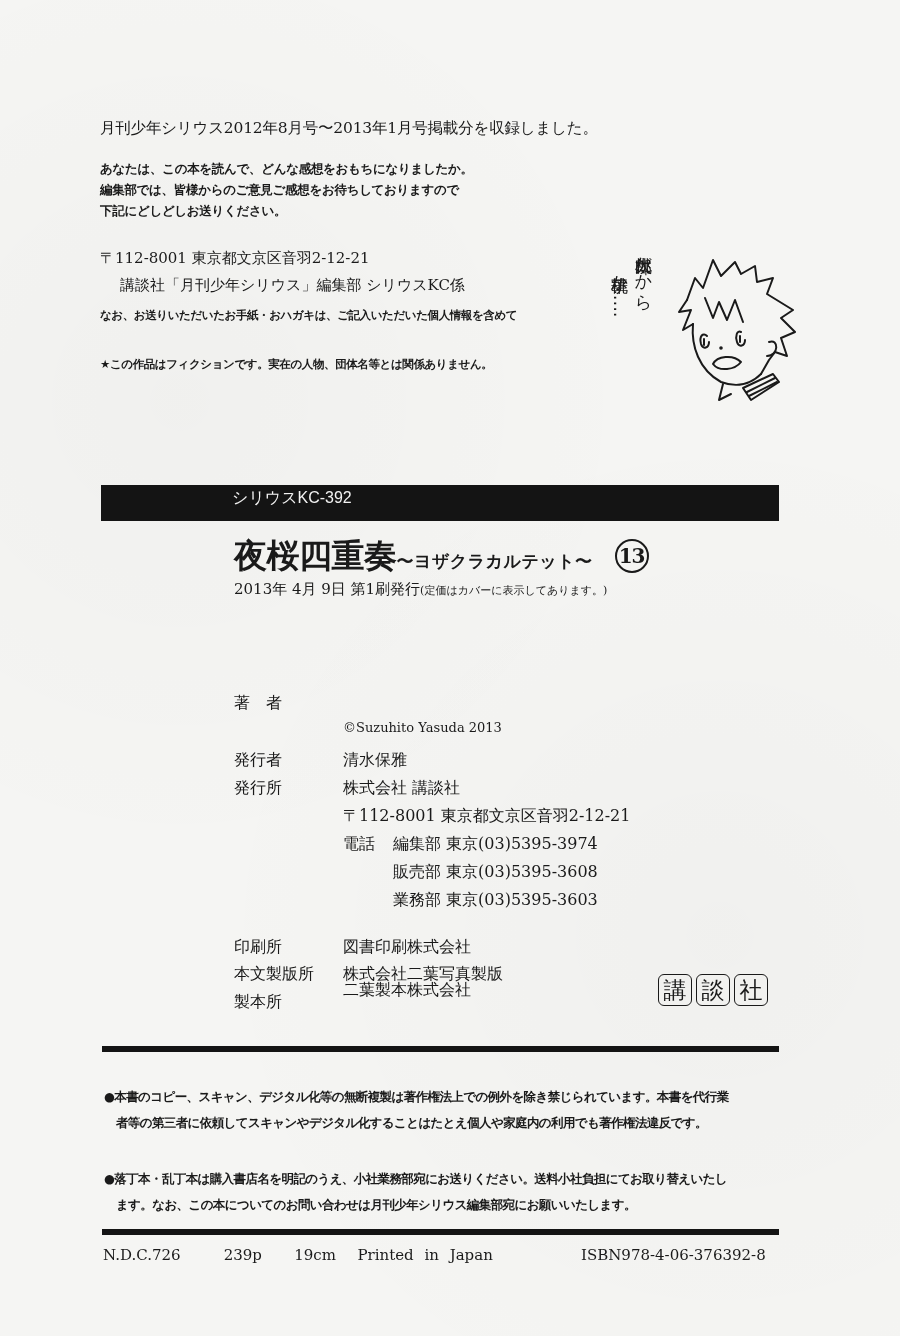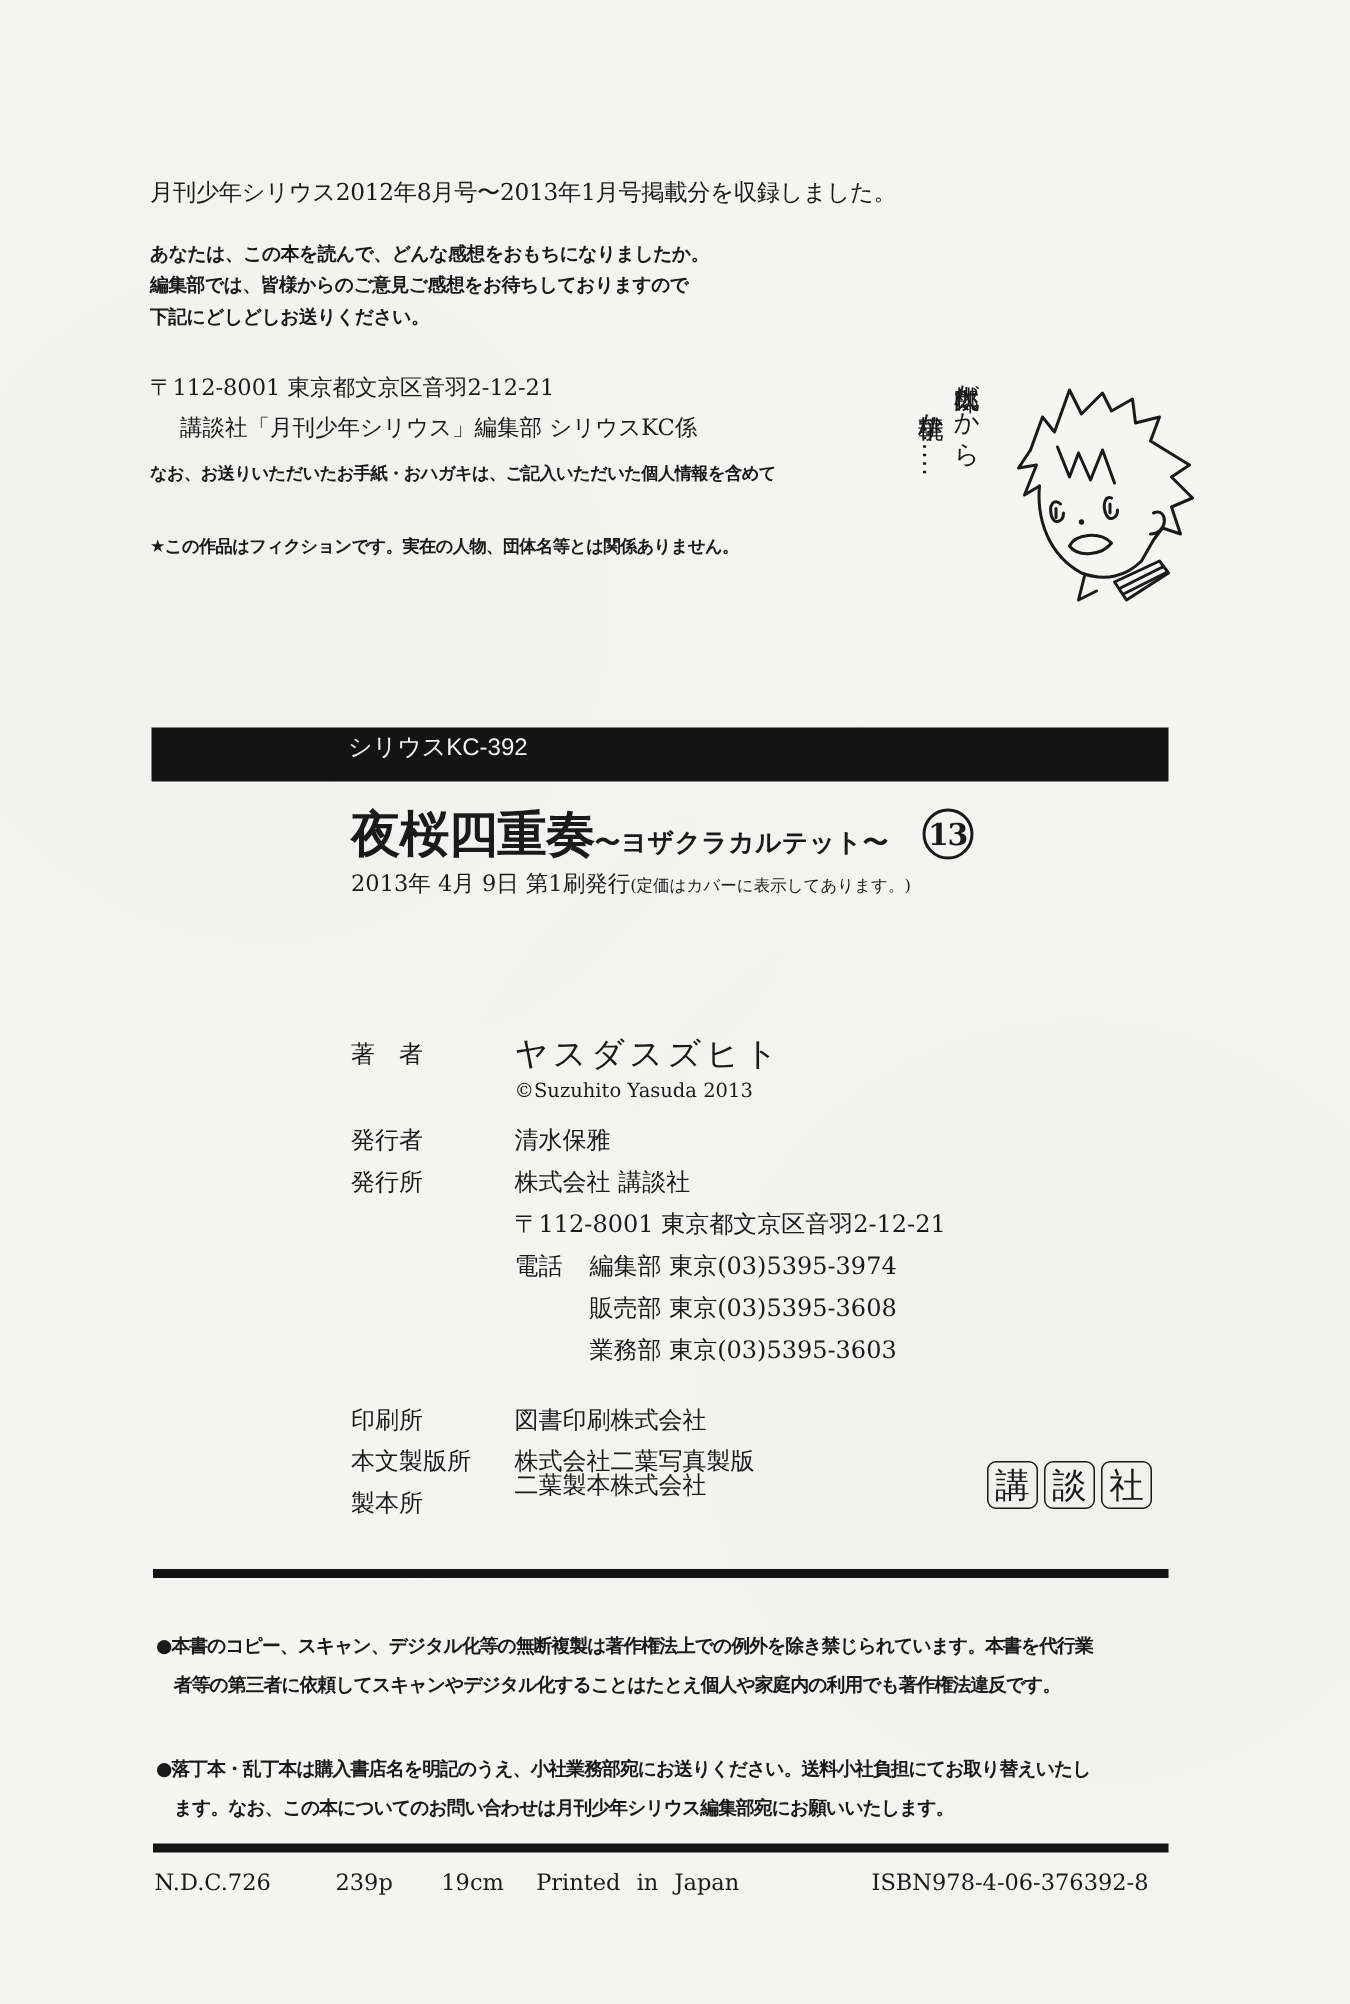--- a/index.html
+++ b/index.html
@@ -138,21 +138,20 @@
   </div>
 
   <div class="abs title">
     <span>夜桜四重奏</span><span class="subtitle-kana">〜ヨザクラカルテット〜</span><span class="volume">13</span>
   </div>
   <div class="abs pubdate">
     <span>2013年  4月  9日  第1刷発行</span><span class="price-note">(定価はカバーに表示してあります。)</span>
   </div>
 
   <div class="abs label" style="top:693px;">著　者</div>
-  <div class="abs author-name">ヤスダスズヒト</div>
   <div class="abs copyright">©Suzuhito Yasuda 2013</div>
 
   <div class="abs label" style="top:750px;">発行者</div>
   <div class="abs value" style="top:750px;">清水保雅</div>
 
   <div class="abs label" style="top:778px;">発行所</div>
   <div class="abs value" style="top:778px;">株式会社 講談社</div>
 
   <div class="abs value" style="top:806px;">〒112-8001  東京都文京区音羽2-12-21</div>
 

